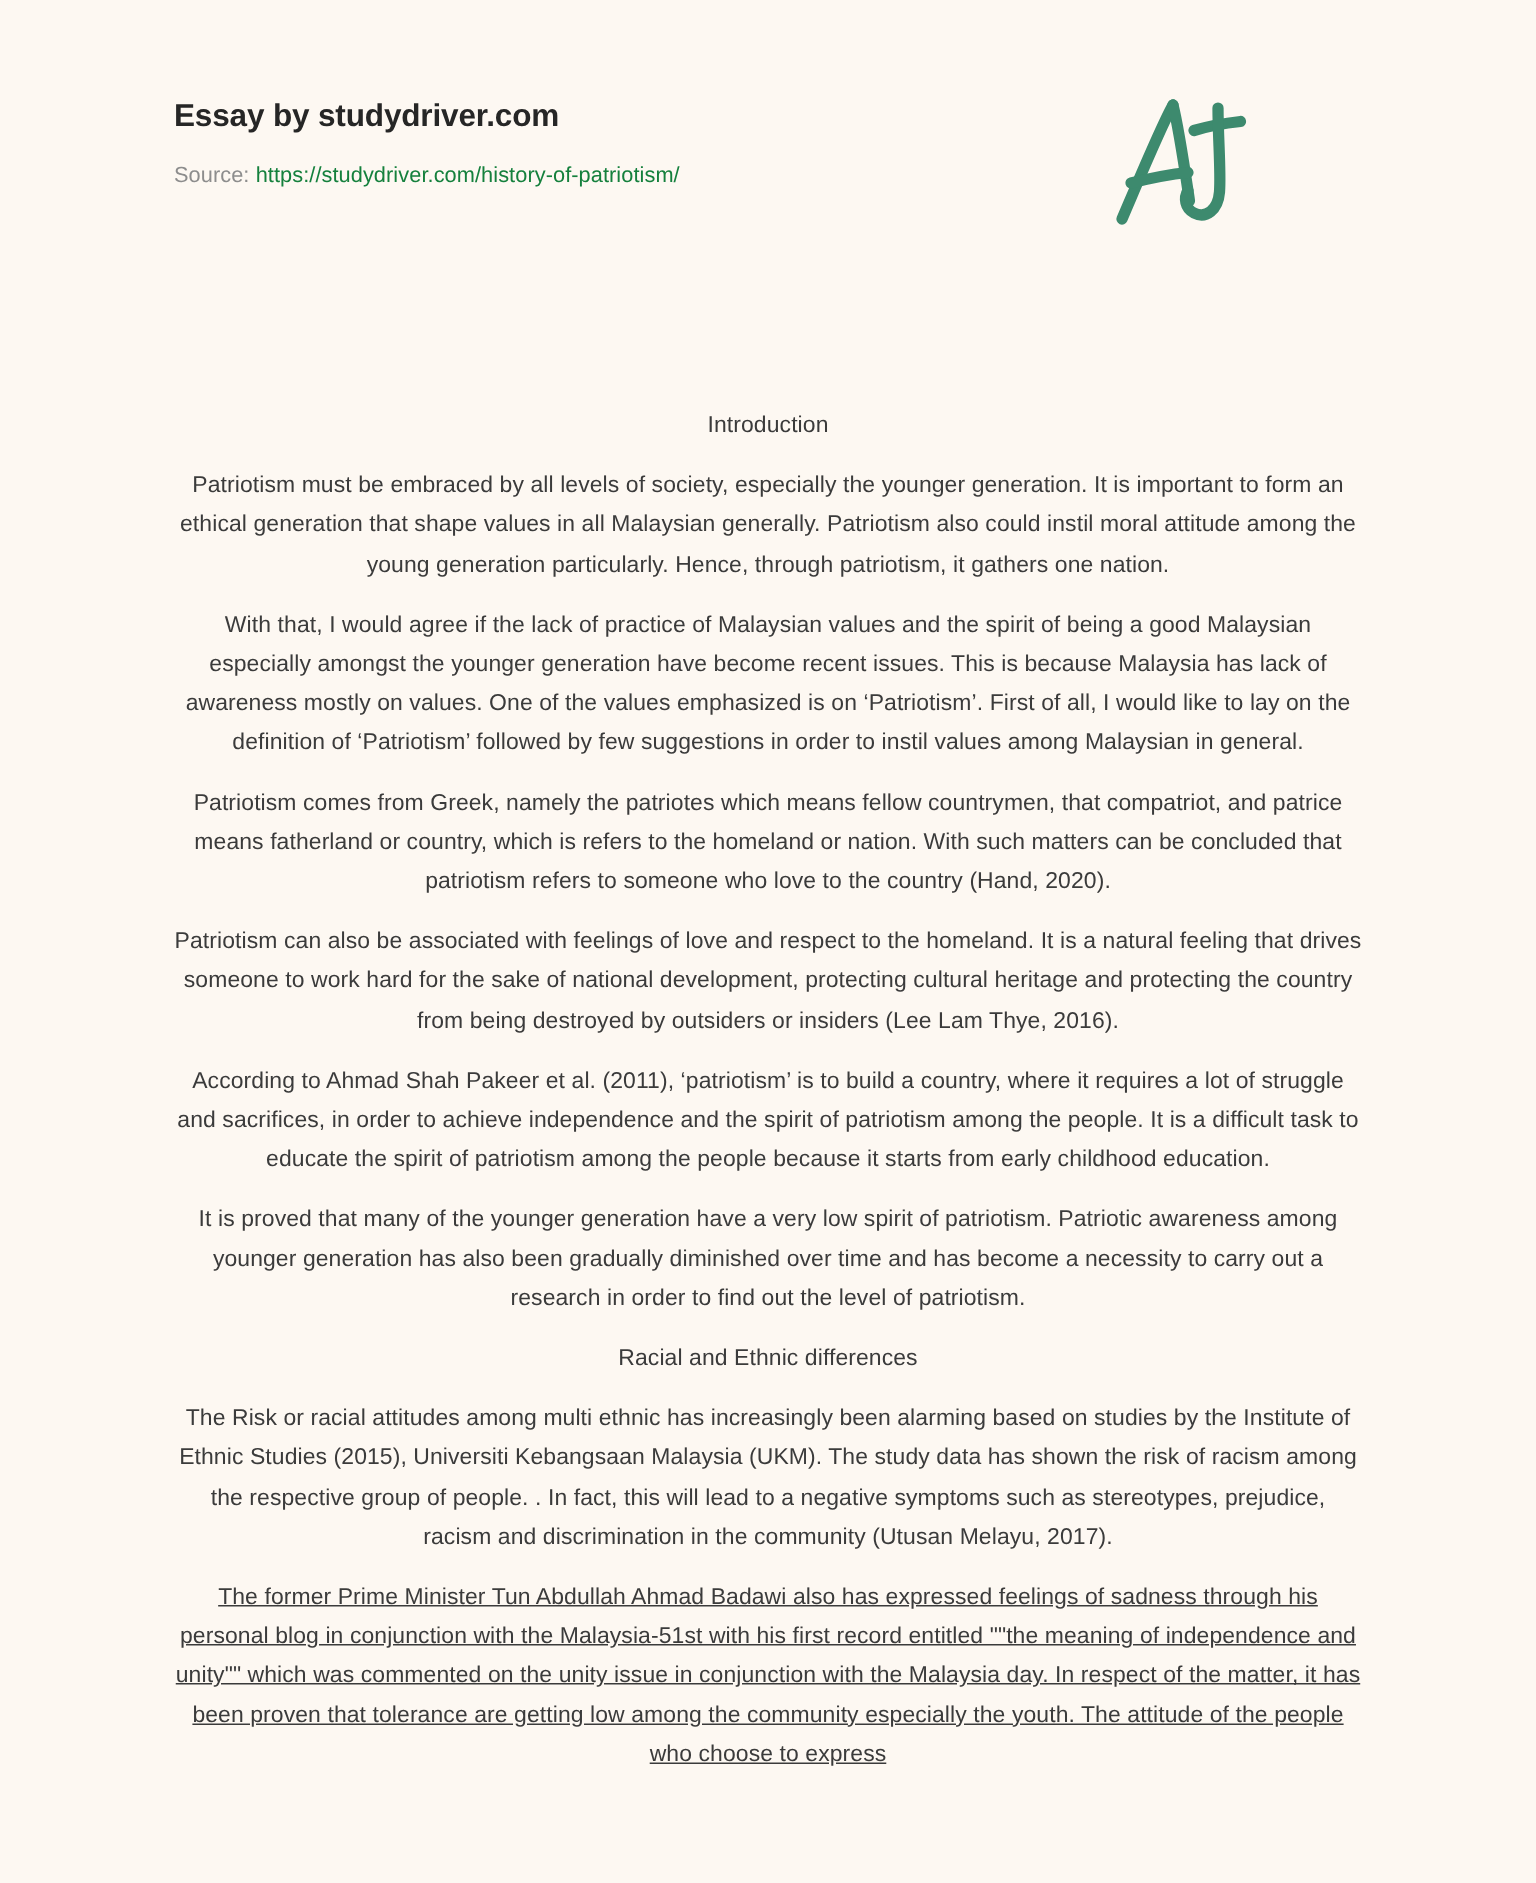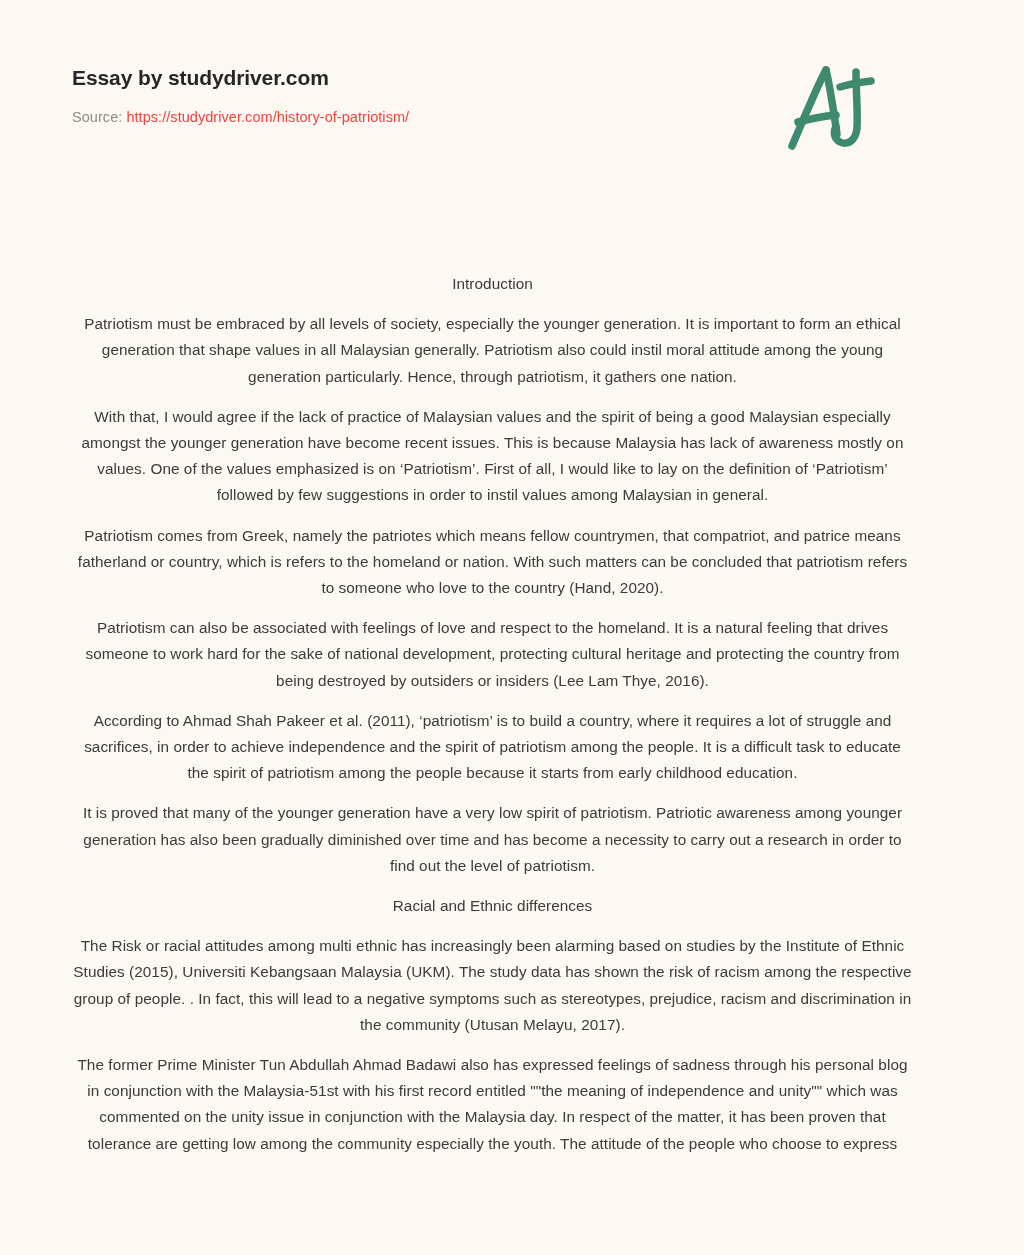--- a/index.html
+++ b/index.html
@@ -15,21 +15,21 @@
     overflow: hidden;
     position: relative;
     -webkit-font-smoothing: antialiased;
   }
 
   .page {
     position: relative;
     width: 1024px;
     height: 1190px;
     box-sizing: border-box;
-    padding: 0 72px;
+    padding: 0 116px;
   }
 
   
   .header {
     position: relative;
     padding-top: 66px;
     height: 118px;
     box-sizing: border-box;
   }
   .byline {
@@ -45,21 +45,21 @@
     padding-top: 20px;
     font-size: 14.5px;
     line-height: 1.2;
     color: #8d8d8d;
     letter-spacing: 0.05px;
   }
   .source-label {
     color: #8d8d8d;
   }
   .source-url {
-    color: #ef4444;
+    color: #15803d;
     text-decoration: none;
   }
 
   
   .logo {
     position: absolute;
     top: 62px;
     right: 72px;
     width: 104px;
     height: 96px;
@@ -88,21 +88,21 @@
   }
   .para {
     margin: 0 0 14px 0;
     font-size: 15.3px;
     line-height: 26.2px;
     color: #3b3b3b;
     letter-spacing: 0.06px;
     max-width: 841px;
     text-align: center;
   }
-  .para:last-child { margin-bottom: 1px; }
+  .para:last-child { margin-bottom: 1px; text-decoration: underline; }
   .para.heading-para {
     margin-bottom: 14px;
   }
 </style>
 </head>
 <body>
 
 <div class="page">
 
   <div class="header">

